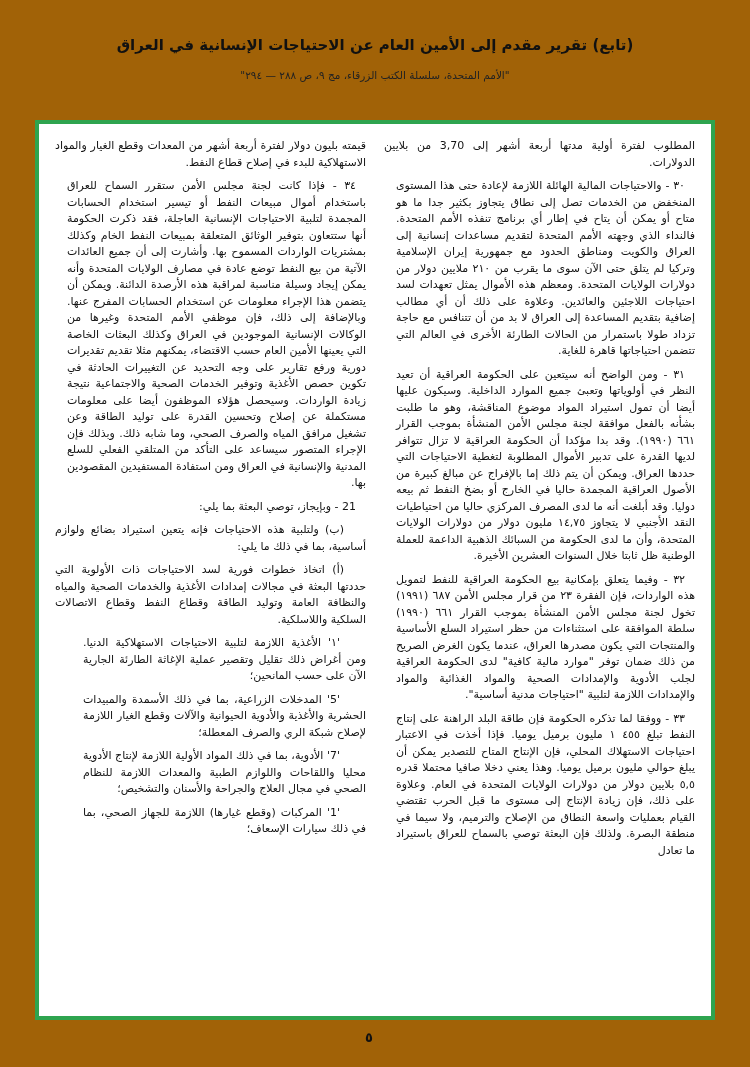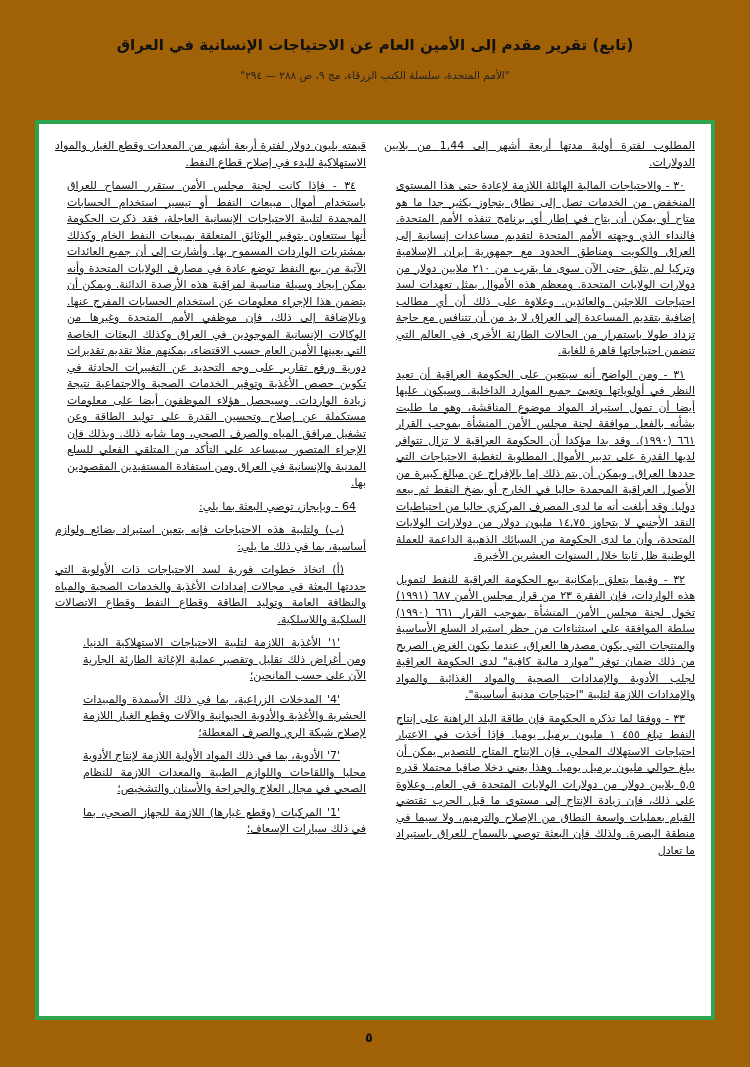--- a/index.html
+++ b/index.html
@@ -50,21 +50,20 @@
     gap: 18px;
     height: 100%;
     overflow: hidden;
   }
   .col {
     flex: 1 1 0;
     text-align: justify;
     font-size: 11px;
     line-height: 1.5;
     color: #141414;
-    text-decoration: underline;
   }
   .para {
     margin: 0 0 7px 0;
   }
   .para.num {
     text-indent: 10px;
     margin-left: 12px;
   }
   .para.item {
     text-indent: 22px;
@@ -91,35 +90,35 @@
 
   <div class="header">
     <h1 class="title">(تابع) تقرير مقدم إلى الأمين العام عن الاحتياجات الإنسانية في العراق</h1>
     <div class="subtitle">"الأمم المتحدة، سلسلة الكتب الزرقاء، مج ٩، ص ٢٨٨ — ٢٩٤"</div>
   </div>
 
   <div class="frame">
     <div class="columns">
 
       <div class="col">
-        <p class="para">المطلوب لفترة أولية مدتها أربعة أشهر إلى 1,44 من بلايين الدولارات.</p>
+        <p class="para">المطلوب لفترة أولية مدتها أربعة أشهر إلى 3,70 من بلايين الدولارات.</p>
         <p class="para num">٣٠ - والاحتياجات المالية الهائلة اللازمة لإعادة حتى هذا المستوى المنخفض من الخدمات تصل إلى نطاق يتجاوز بكثير جدا ما هو متاح أو يمكن أن يتاح في إطار أي برنامج تنفذه الأمم المتحدة. فالنداء الذي وجهته الأمم المتحدة لتقديم مساعدات إنسانية إلى العراق والكويت ومناطق الحدود مع جمهورية إيران الإسلامية وتركيا لم يتلق حتى الآن سوى ما يقرب من ٢١٠ ملايين دولار من دولارات الولايات المتحدة. ومعظم هذه الأموال يمثل تعهدات لسد احتياجات اللاجئين والعائدين. وعلاوة على ذلك أن أي مطالب إضافية بتقديم المساعدة إلى العراق لا بد من أن تتنافس مع حاجة تزداد طولا باستمرار من الحالات الطارئة الأخرى في العالم التي تتضمن احتياجاتها قاهرة للغاية.</p>
         <p class="para num">٣١ - ومن الواضح أنه سيتعين على الحكومة العراقية أن تعيد النظر في أولوياتها وتعبئ جميع الموارد الداخلية. وسيكون عليها أيضا أن تمول استيراد المواد موضوع المناقشة، وهو ما طلبت بشأنه بالفعل موافقة لجنة مجلس الأمن المنشأة بموجب القرار ٦٦١ (١٩٩٠). وقد بدا مؤكدا أن الحكومة العراقية لا تزال تتوافر لديها القدرة على تدبير الأموال المطلوبة لتغطية الاحتياجات التي حددها العراق. ويمكن أن يتم ذلك إما بالإفراج عن مبالغ كبيرة من الأصول العراقية المجمدة حاليا في الخارج أو بضخ النفط ثم بيعه دوليا. وقد أبلغت أنه ما لدى المصرف المركزي حاليا من احتياطيات النقد الأجنبي لا يتجاوز ١٤,٧٥ مليون دولار من دولارات الولايات المتحدة، وأن ما لدى الحكومة من السبائك الذهبية الداعمة للعملة الوطنية ظل ثابتا خلال السنوات العشرين الأخيرة.</p>
         <p class="para num">٣٢ - وفيما يتعلق بإمكانية بيع الحكومة العراقية للنفط لتمويل هذه الواردات، فإن الفقرة ٢٣ من قرار مجلس الأمن ٦٨٧ (١٩٩١) تخول لجنة مجلس الأمن المنشأة بموجب القرار ٦٦١ (١٩٩٠) سلطة الموافقة على استثناءات من حظر استيراد السلع الأساسية والمنتجات التي يكون مصدرها العراق، عندما يكون الغرض الصريح من ذلك ضمان توفر "موارد مالية كافية" لدى الحكومة العراقية لجلب الأدوية والإمدادات الصحية والمواد الغذائية والمواد والإمدادات اللازمة لتلبية "احتياجات مدنية أساسية".</p>
         <p class="para num">٣٣ - ووفقا لما تذكره الحكومة فإن طاقة البلد الراهنة على إنتاج النفط تبلغ ٤٥٥ ١ مليون برميل يوميا. فإذا أخذت في الاعتبار احتياجات الاستهلاك المحلي، فإن الإنتاج المتاح للتصدير يمكن أن يبلغ حوالي مليون برميل يوميا. وهذا يعني دخلا صافيا محتملا قدره ٥,٥ بلايين دولار من دولارات الولايات المتحدة في العام. وعلاوة على ذلك، فإن زيادة الإنتاج إلى مستوى ما قبل الحرب تقتضي القيام بعمليات واسعة النطاق من الإصلاح والترميم، ولا سيما في منطقة البصرة. ولذلك فإن البعثة توصي بالسماح للعراق باستيراد ما تعادل</p>
       </div>
 
       <div class="col">
         <p class="para">قيمته بليون دولار لفترة أربعة أشهر من المعدات وقطع الغيار والمواد الاستهلاكية للبدء في إصلاح قطاع النفط.</p>
         <p class="para num">٣٤ - فإذا كانت لجنة مجلس الأمن ستقرر السماح للعراق باستخدام أموال مبيعات النفط أو تيسير استخدام الحسابات المجمدة لتلبية الاحتياجات الإنسانية العاجلة، فقد ذكرت الحكومة أنها ستتعاون بتوفير الوثائق المتعلقة بمبيعات النفط الخام وكذلك بمشتريات الواردات المسموح بها. وأشارت إلى أن جميع العائدات الآتية من بيع النفط توضع عادة في مصارف الولايات المتحدة وأنه يمكن إيجاد وسيلة مناسبة لمراقبة هذه الأرصدة الدائنة. ويمكن أن يتضمن هذا الإجراء معلومات عن استخدام الحسابات المفرج عنها. وبالإضافة إلى ذلك، فإن موظفي الأمم المتحدة وغيرها من الوكالات الإنسانية الموجودين في العراق وكذلك البعثات الخاصة التي يعينها الأمين العام حسب الاقتضاء، يمكنهم مثلا تقديم تقديرات دورية ورفع تقارير على وجه التحديد عن التغييرات الحادثة في تكوين حصص الأغذية وتوفير الخدمات الصحية والاجتماعية نتيجة زيادة الواردات. وسيحصل هؤلاء الموظفون أيضا على معلومات مستكملة عن إصلاح وتحسين القدرة على توليد الطاقة وعن تشغيل مرافق المياه والصرف الصحي، وما شابه ذلك. وبذلك فإن الإجراء المتصور سيساعد على التأكد من المتلقي الفعلي للسلع المدنية والإنسانية في العراق ومن استفادة المستفيدين المقصودين بها.</p>
-        <p class="para num">64 - وبإيجاز، توصي البعثة بما يلي:</p>
+        <p class="para num">21 - وبإيجاز، توصي البعثة بما يلي:</p>
         <p class="para item">(ب) ولتلبية هذه الاحتياجات فإنه يتعين استيراد بضائع ولوازم أساسية، بما في ذلك ما يلي:</p>
         <p class="para item">(أ) اتخاذ خطوات فورية لسد الاحتياجات ذات الأولوية التي حددتها البعثة في مجالات إمدادات الأغذية والخدمات الصحية والمياه والنظافة العامة وتوليد الطاقة وقطاع النفط وقطاع الاتصالات السلكية واللاسلكية.</p>
         <p class="para subitem">'١' الأغذية اللازمة لتلبية الاحتياجات الاستهلاكية الدنيا. ومن أغراض ذلك تقليل وتقصير عملية الإغاثة الطارئة الجارية الآن على حسب المانحين؛</p>
-        <p class="para subitem">'4' المدخلات الزراعية، بما في ذلك الأسمدة والمبيدات الحشرية والأغذية والأدوية الحيوانية والآلات وقطع الغيار اللازمة لإصلاح شبكة الري والصرف المعطلة؛</p>
+        <p class="para subitem">'5' المدخلات الزراعية، بما في ذلك الأسمدة والمبيدات الحشرية والأغذية والأدوية الحيوانية والآلات وقطع الغيار اللازمة لإصلاح شبكة الري والصرف المعطلة؛</p>
         <p class="para subitem">'7' الأدوية، بما في ذلك المواد الأولية اللازمة لإنتاج الأدوية محليا واللقاحات واللوازم الطبية والمعدات اللازمة للنظام الصحي في مجال العلاج والجراحة والأسنان والتشخيص؛</p>
         <p class="para subitem">'1' المركبات (وقطع غيارها) اللازمة للجهاز الصحي، بما في ذلك سيارات الإسعاف؛</p>
       </div>
 
     </div>
   </div>
 
   <div class="page-number">٥</div>
 
 </div>

